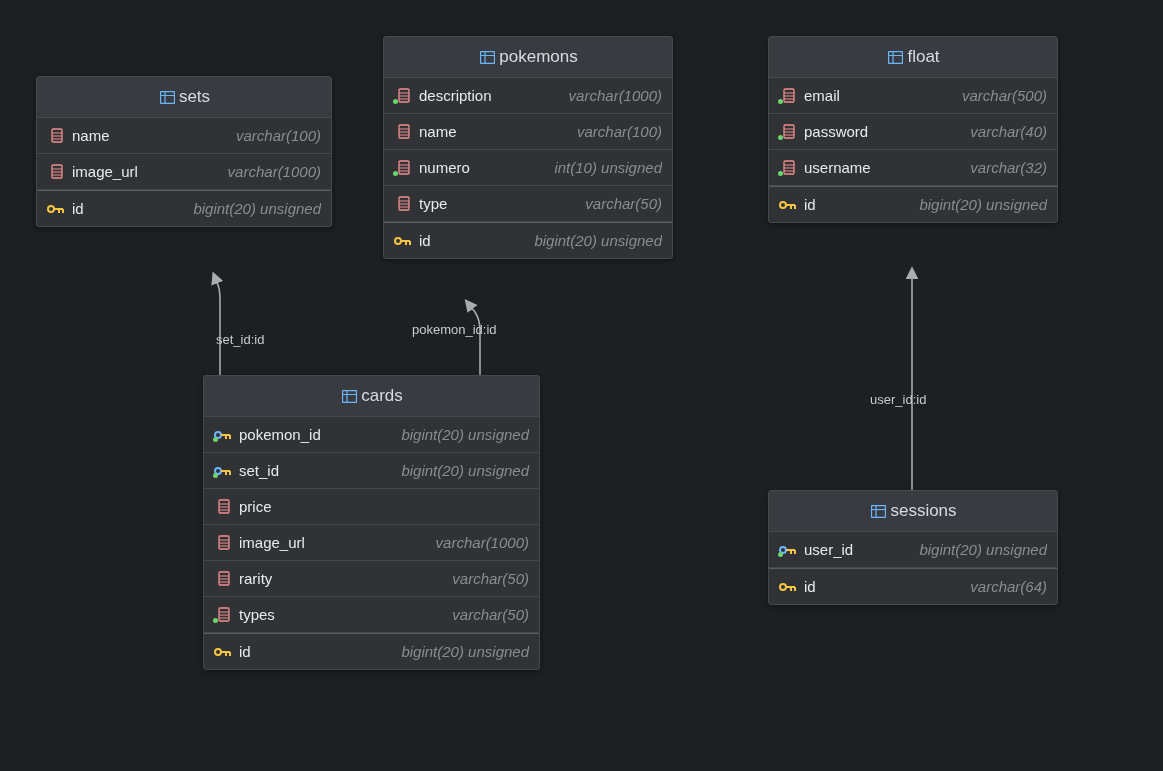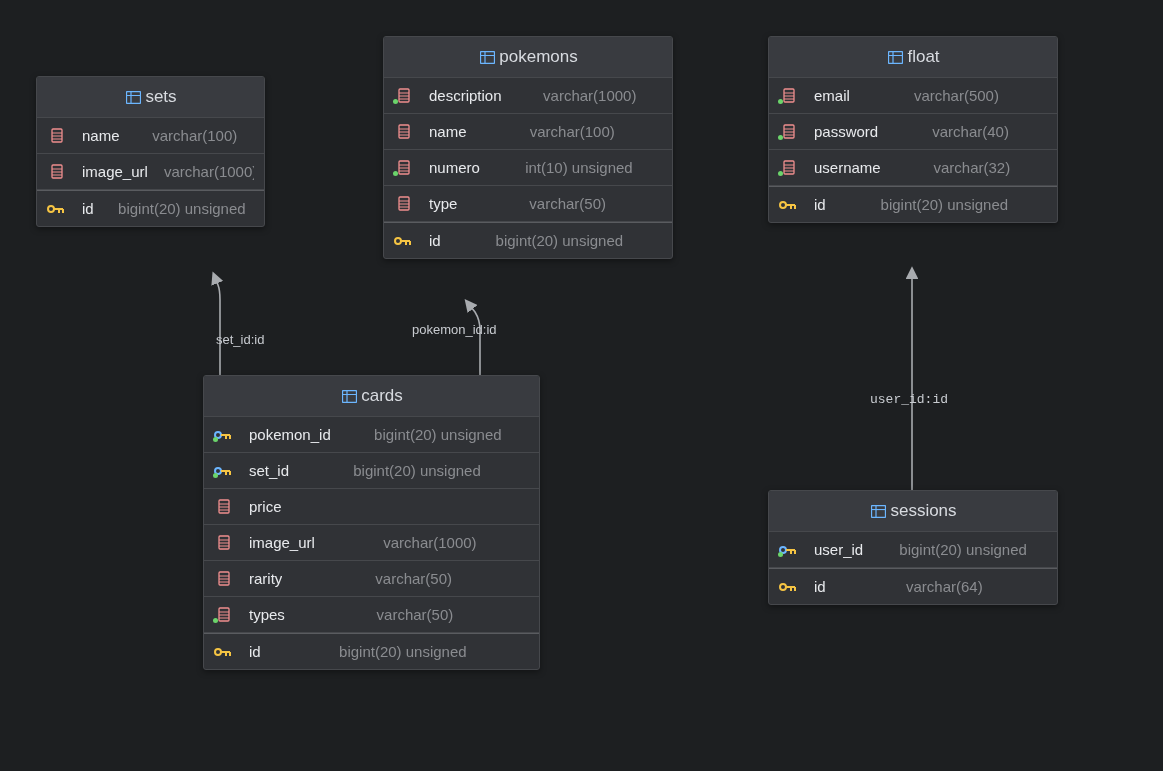--- a/index.html
+++ b/index.html
@@ -37,37 +37,38 @@
     justify-content: center;
     gap: 2px;
     border-bottom: 1px solid #46484c;
   }
   .row {
     display: flex;
     align-items: center;
     padding: 9px 10px;
     border-bottom: 1px solid #46484c;
     font-size: 15px;
-    gap: 16px;
+    gap: 6px;
     white-space: nowrap;
   }
   .row:last-child { border-bottom: none; }
   .row.separator-top { border-top: 1px solid #5a5c60; }
   .col-name {
     color: #e8eaed;
     font-weight: 500;
     flex: 0 0 auto;
     max-width: 110px;
     overflow: hidden;
   }
   .col-type {
     color: #8a8c90;
-    text-align: center;
+    text-align: right;
     flex: 1 1 auto;
     overflow: hidden;
+    font-style: italic;
   }
   .icon-wrap {
     flex: 0 0 19px;
     display: inline-flex;
     align-items: center;
     justify-content: center;
     position: relative;
   }
   .rel-label {
     position: absolute;
@@ -96,23 +97,23 @@
 
   <path d="M 220 375 L 220 300 Q 220 290 218 285 L 214 275" stroke="#a8abaf" stroke-width="1.6" fill="none" marker-end="url(#arrow)"></path>
 
   <path d="M 480 375 L 480 330 Q 480 320 475 312 L 467 302" stroke="#a8abaf" stroke-width="1.6" fill="none" marker-end="url(#arrow)"></path>
 
   <path d="M 912 490 L 912 270" stroke="#a8abaf" stroke-width="1.6" fill="none" marker-end="url(#arrow)"></path>
 </svg>
 
 <div class="rel-label" style="left:216px; top:332px;">set_id:id</div>
 <div class="rel-label" style="left:412px; top:322px;">pokemon_id:id</div>
-<div class="rel-label" style="left:870px; top:392px;font-family:Liberation Mono, monospace;">user_id:id</div>
-
-<div class="entity" style="left:36px; top:76px; width:229px;">
+<div class="rel-label" style="left:870px; top:392px;">user_id:id</div>
+
+<div class="entity" style="left:36px; top:76px; width:296px;">
   <div class="entity-header">
     <span class="icon-wrap">
         <svg width="15" height="13">
           <rect x="0.5" y="0.5" width="14" height="12" rx="1" fill="none" stroke="#6cb6ff" stroke-width="1.3"></rect>
           <line x1="0.5" y1="4.5" x2="14.5" y2="4.5" stroke="#6cb6ff" stroke-width="1.2"></line>
           <line x1="5" y1="0.5" x2="5" y2="12.5" stroke="#6cb6ff" stroke-width="1.2"></line>
         </svg>
       </span>
     <span>sets</span>
   </div>

